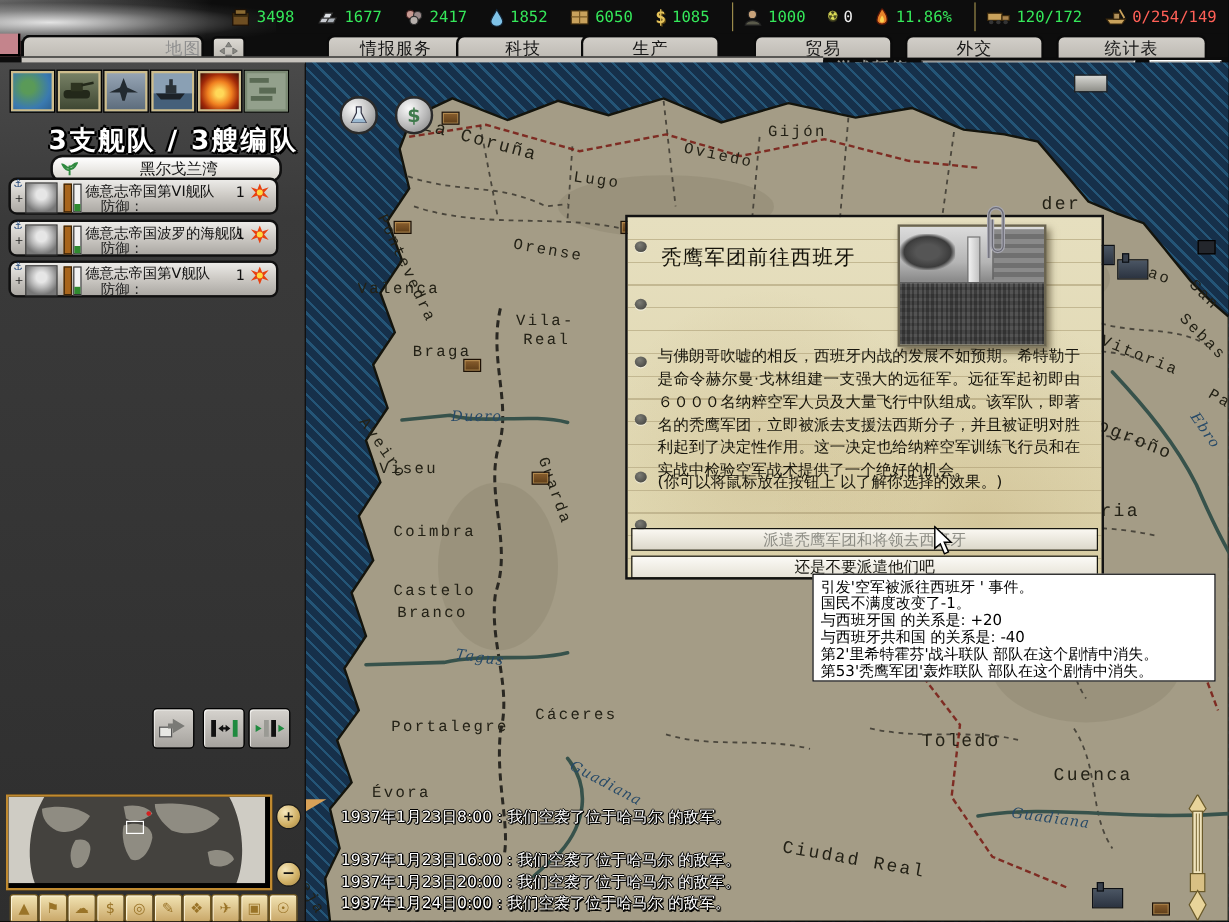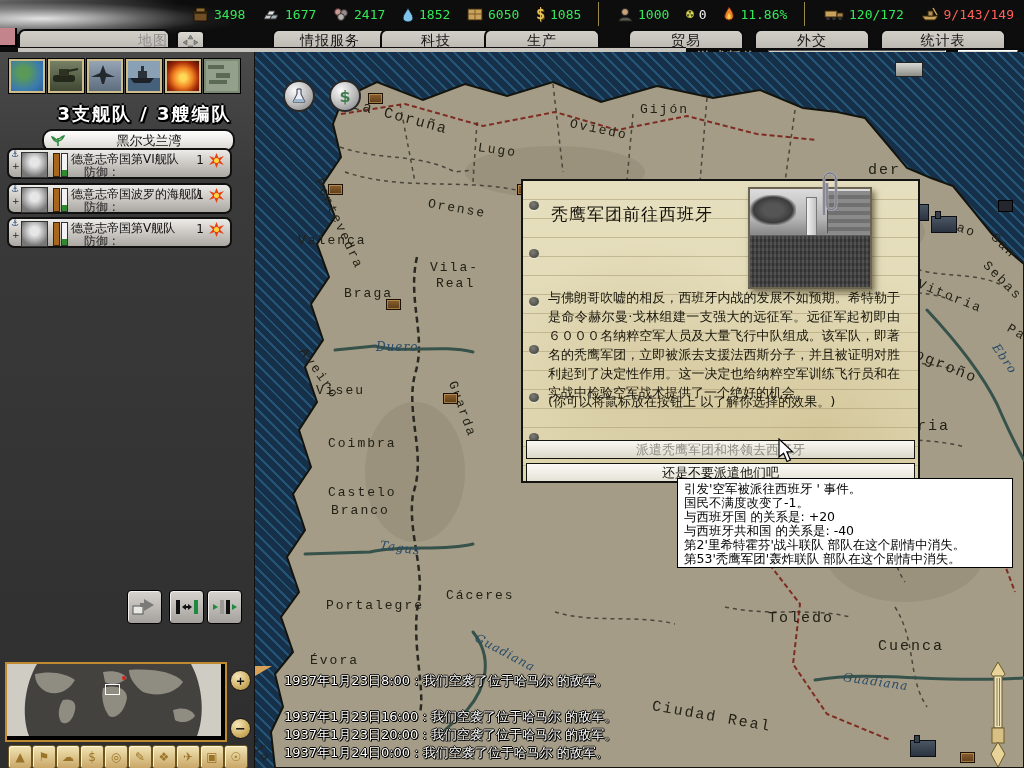--- a/index.html
+++ b/index.html
@@ -8,21 +8,21 @@
   .abs{position:absolute;}
 
   
   #topbar{left:0;top:0;width:1024px;height:28px;background:#0d0d0d;}
   #smoke{left:0;top:0;width:230px;height:34px;
     background:radial-gradient(ellipse at 18% 55%,rgba(235,235,235,.95),rgba(150,150,150,.55) 38%,rgba(60,60,60,.25) 62%,transparent 78%),
                linear-gradient(100deg,rgba(200,200,200,.5) 0%,rgba(120,120,120,.25) 55%,transparent 75%);}
   #resources{left:192px;top:0;width:822px;height:28px;display:flex;align-items:center;justify-content:space-between;}
   .res{display:flex;align-items:center;gap:5px;font-family:"DejaVu Sans Mono",monospace;font-size:13px;color:#35e85a;white-space:nowrap;}
   .res.alert{color:#ff6057;}
-  .res.br-l{border-left:1px solid #9a8a4a;padding-left:19px;height:24px;}
+  .res.br-l{border-left:1px solid #9a8a4a;padding-left:9px;height:24px;}
   .res svg{display:block;}
   .money-glyph{font-size:15px;font-weight:bold;color:#e5c35a;text-shadow:1px 1px 0 #5a4410;}
   .rad-glyph{font-size:13px;color:#e0e058;background:radial-gradient(circle,#4a4a20 40%,transparent 60%);border-radius:50%;line-height:14px;}
 
   
   #pinktab{left:0;top:28px;width:15px;height:17px;background:#c4848c;border-right:2px solid #000;border-bottom:2px solid #000;}
   .tab{top:29px;height:19px;background:linear-gradient(#d2cfc9,#bcb8b1);border:2px solid #0a0a0a;border-bottom:none;
        border-radius:7px 7px 0 0;display:flex;align-items:center;justify-content:center;
        font-size:14px;color:#151515;letter-spacing:1px;}
   .tab.active{color:#8f8f8f;}
@@ -109,21 +109,21 @@
 
   
   #msgslider{left:985px;top:662px;z-index:5;}
 
   
   #sidebar{left:0;top:52px;width:255px;height:716px;
      background:linear-gradient(180deg,#4a4a4a 0,#3a3a3a 18%,#343434 60%,#2e2e2e 100%);
      border-right:1px solid #111;box-sizing:border-box;}
   .unitbtn{position:absolute;top:6px;width:36px;height:34px;border:1px solid #000;box-shadow:inset 0 0 0 2px #cdbd8d;}
   .unitbtn.disabled{box-shadow:inset 0 0 0 2px #7c8a74;background:#93a08c;}
-  #fleet-title{position:absolute;left:0;top:50px;width:289px;text-align:center;font-size:18px;font-weight:bold;color:#fff;
+  #fleet-title{position:absolute;left:0;top:50px;width:289px;text-align:center;font-size:22px;font-weight:bold;color:#fff;
      letter-spacing:2px;text-shadow:-2px 0 #000,2px 0 #000,0 -2px #000,0 2px #000,2px 2px #000;}
   #locbar{position:absolute;left:42px;top:77px;width:189px;height:19px;border:2px solid #111;border-radius:10px;
      background:linear-gradient(#fff,#d9d6cf);display:flex;align-items:center;}
   #locbar .loclbl{flex:1;text-align:center;font-size:13px;color:#111;}
   .fleetcard{position:absolute;left:7px;width:225px;height:31px;border:2px solid #101010;border-radius:7px;
      background:linear-gradient(#ecebe8 0%,#cfccc7 45%,#aba8a3 100%);box-sizing:border-box;}
   .fc-anchor{position:absolute;left:2px;top:0px;font-size:9px;color:#274a7a;line-height:9px;}
   .fc-plus{position:absolute;left:3px;top:12px;font-size:9px;color:#222;line-height:8px;}
   .fc-portrait{position:absolute;left:12px;top:2px;width:25px;height:24px;border:1px solid #333;
      background:radial-gradient(circle at 50% 38%,#e6e6e6 22%,#b9b9b9 45%,#777 75%),linear-gradient(#ddd,#666);}
@@ -223,21 +223,21 @@
             <circle cx="16" cy="10.5" r="1.8" fill="#333"></circle>
           </svg>
         <span>120/172</span>
       </div>
       <div class="res alert">
         <svg width="18" height="14">
             <path d="M1,9 L17,9 L14,13 L4,13 Z" fill="#c9a25c" stroke="#3a280c"></path>
             <rect x="7" y="4" width="5" height="5" fill="#b0905a" stroke="#3a280c"></rect>
             <line x1="12" y1="1" x2="16" y2="8" stroke="#c9a25c" stroke-width="1.5"></line>
           </svg>
-        <span>9/143/149</span>
+        <span>0/254/149</span>
       </div>
     </div>
   </div>
 
   <div class="abs" id="pinktab"></div>
   <div class="abs tab active" id="tab-map">
       <span>地图</span>
     </div>
   <div class="abs" id="movebtn">
     <svg width="15" height="15">

